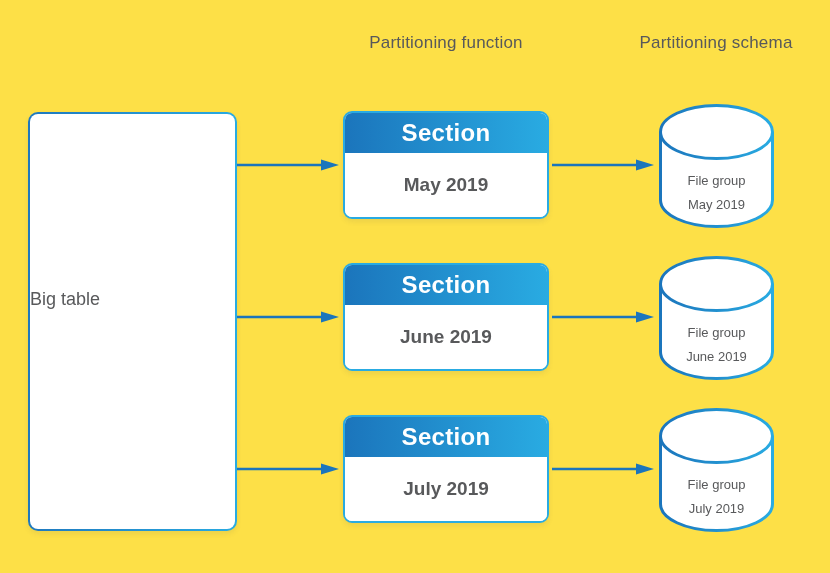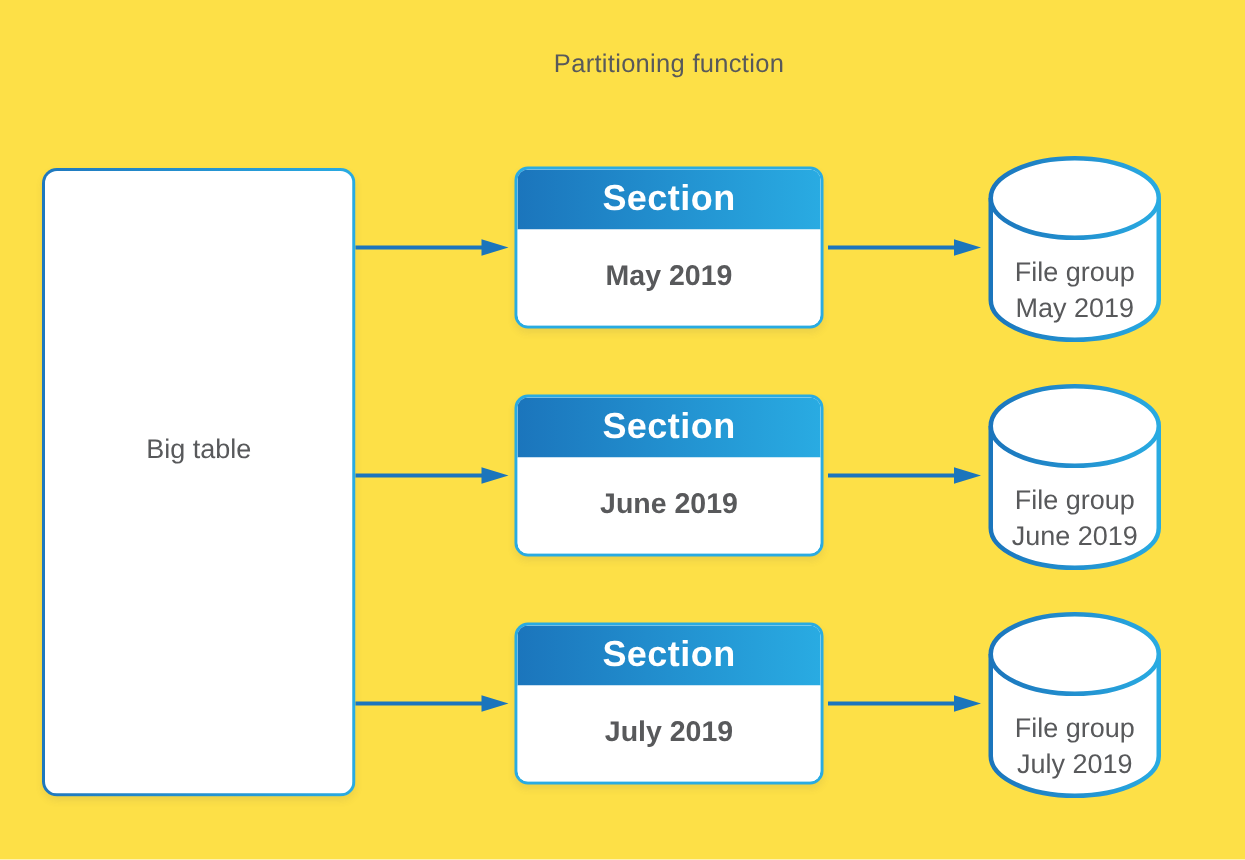--- a/index.html
+++ b/index.html
@@ -33,21 +33,20 @@
     top: 112px;
     width: 205px;
     height: 415px;
     border: 2px solid transparent;
     border-radius: 10px;
     background: linear-gradient(#ffffff, #ffffff) padding-box,
                 linear-gradient(90deg, #1f78be, #29abe2) border-box;
     box-shadow: 0 3px 5px rgba(90, 90, 90, 0.10);
     display: flex;
     align-items: center;
-    justify-content: center;
   }
   .big-table-label {
     font-size: 18px;
     color: #58595b;
     margin-top: -45px;
   }
 
   
   .section-box {
     position: absolute;
@@ -91,21 +90,21 @@
   #cyl-0 { top: 103px; }
   #cyl-1 { top: 255px; }
   #cyl-2 { top: 407px; }
   .cylinder svg { position: absolute; left: 0; top: 0; }
   .cyl-text {
     position: absolute;
     left: 0;
     top: 66px;
     width: 117px;
     text-align: center;
-    font-size: 18px;
+    font-size: 13px;
     line-height: 24px;
     color: #58595b;
   }
 
   
   .arrow {
     position: absolute;
     width: 104px;
     height: 20px;
   }
@@ -114,20 +113,21 @@
   #arrow-l0, #arrow-r0 { top: 155px; }
   #arrow-l1, #arrow-r1 { top: 307px; }
   #arrow-l2, #arrow-r2 { top: 459px; }
 </style>
 </head>
 <body>
 
 <div class="canvas">
 
   <div class="col-header" id="hdr-function">Partitioning function</div>
+  <div class="col-header" id="hdr-schema">Partitioning schema</div>
 
   <div class="big-table">
     <div class="big-table-label">Big table</div>
   </div>
 
   <div class="section-box" id="section-0">
     <div class="section-header">Section</div>
     <div class="section-body">May 2019</div>
   </div>
   <div class="section-box" id="section-1">

